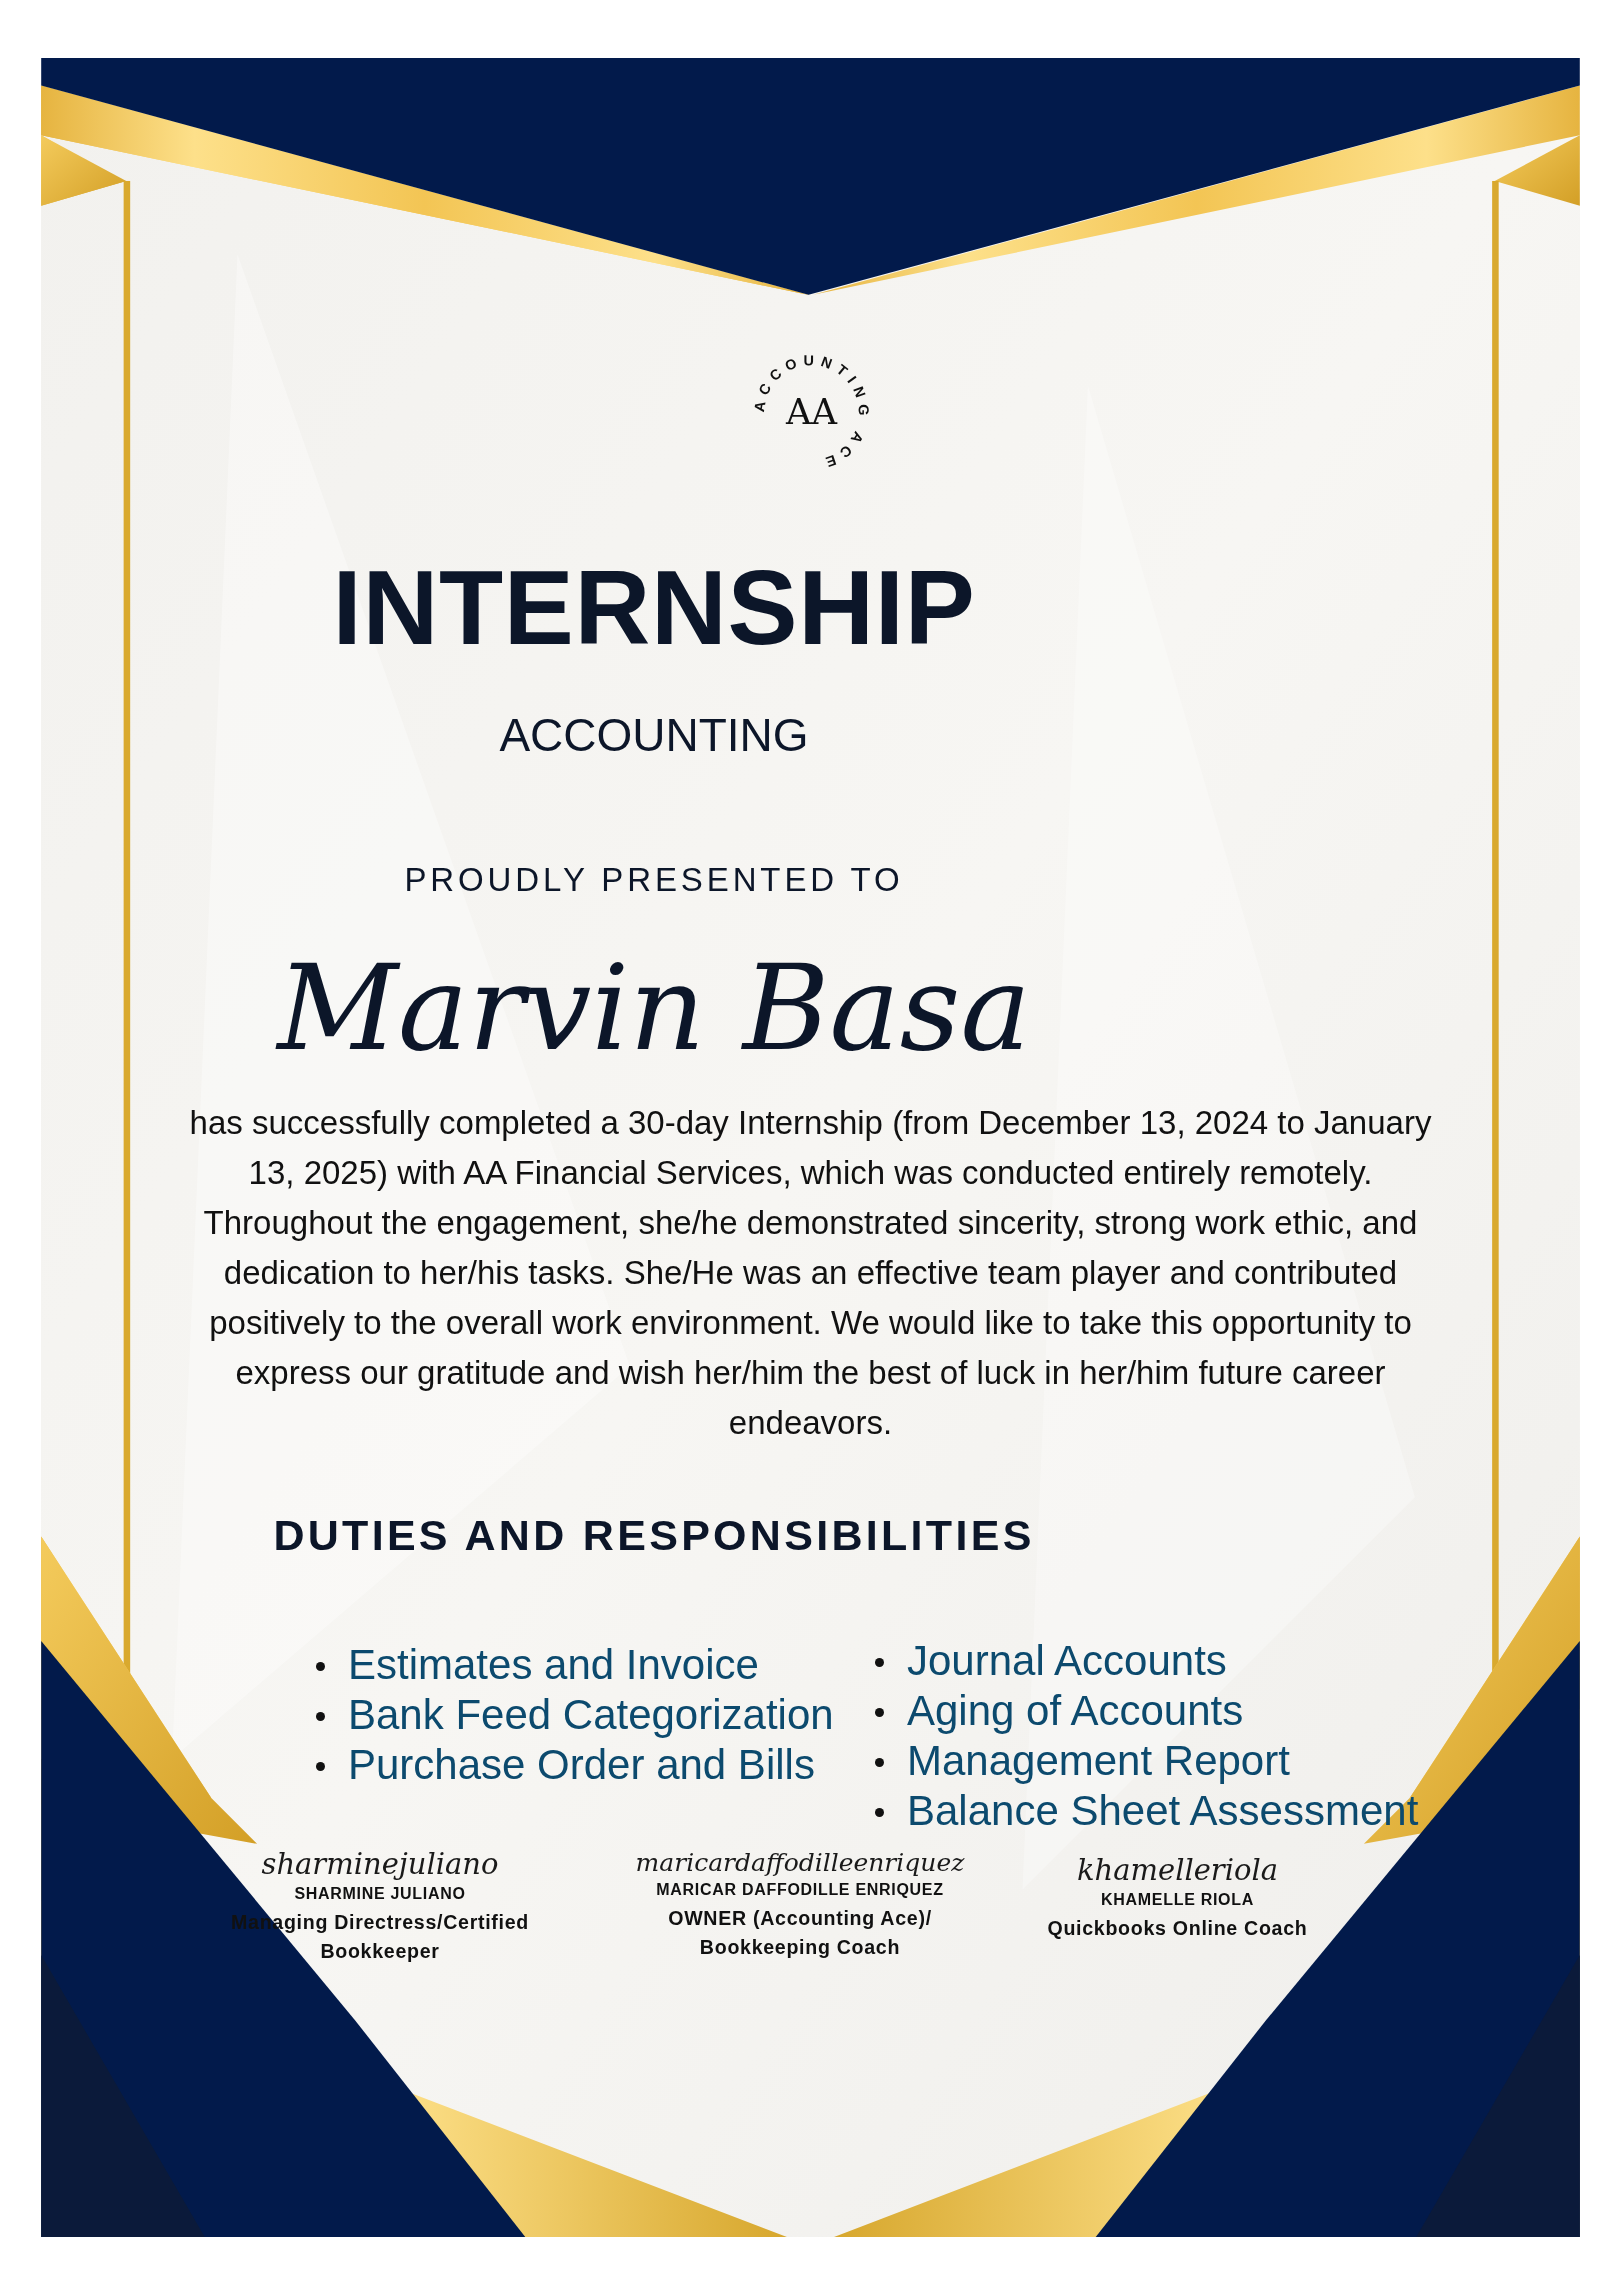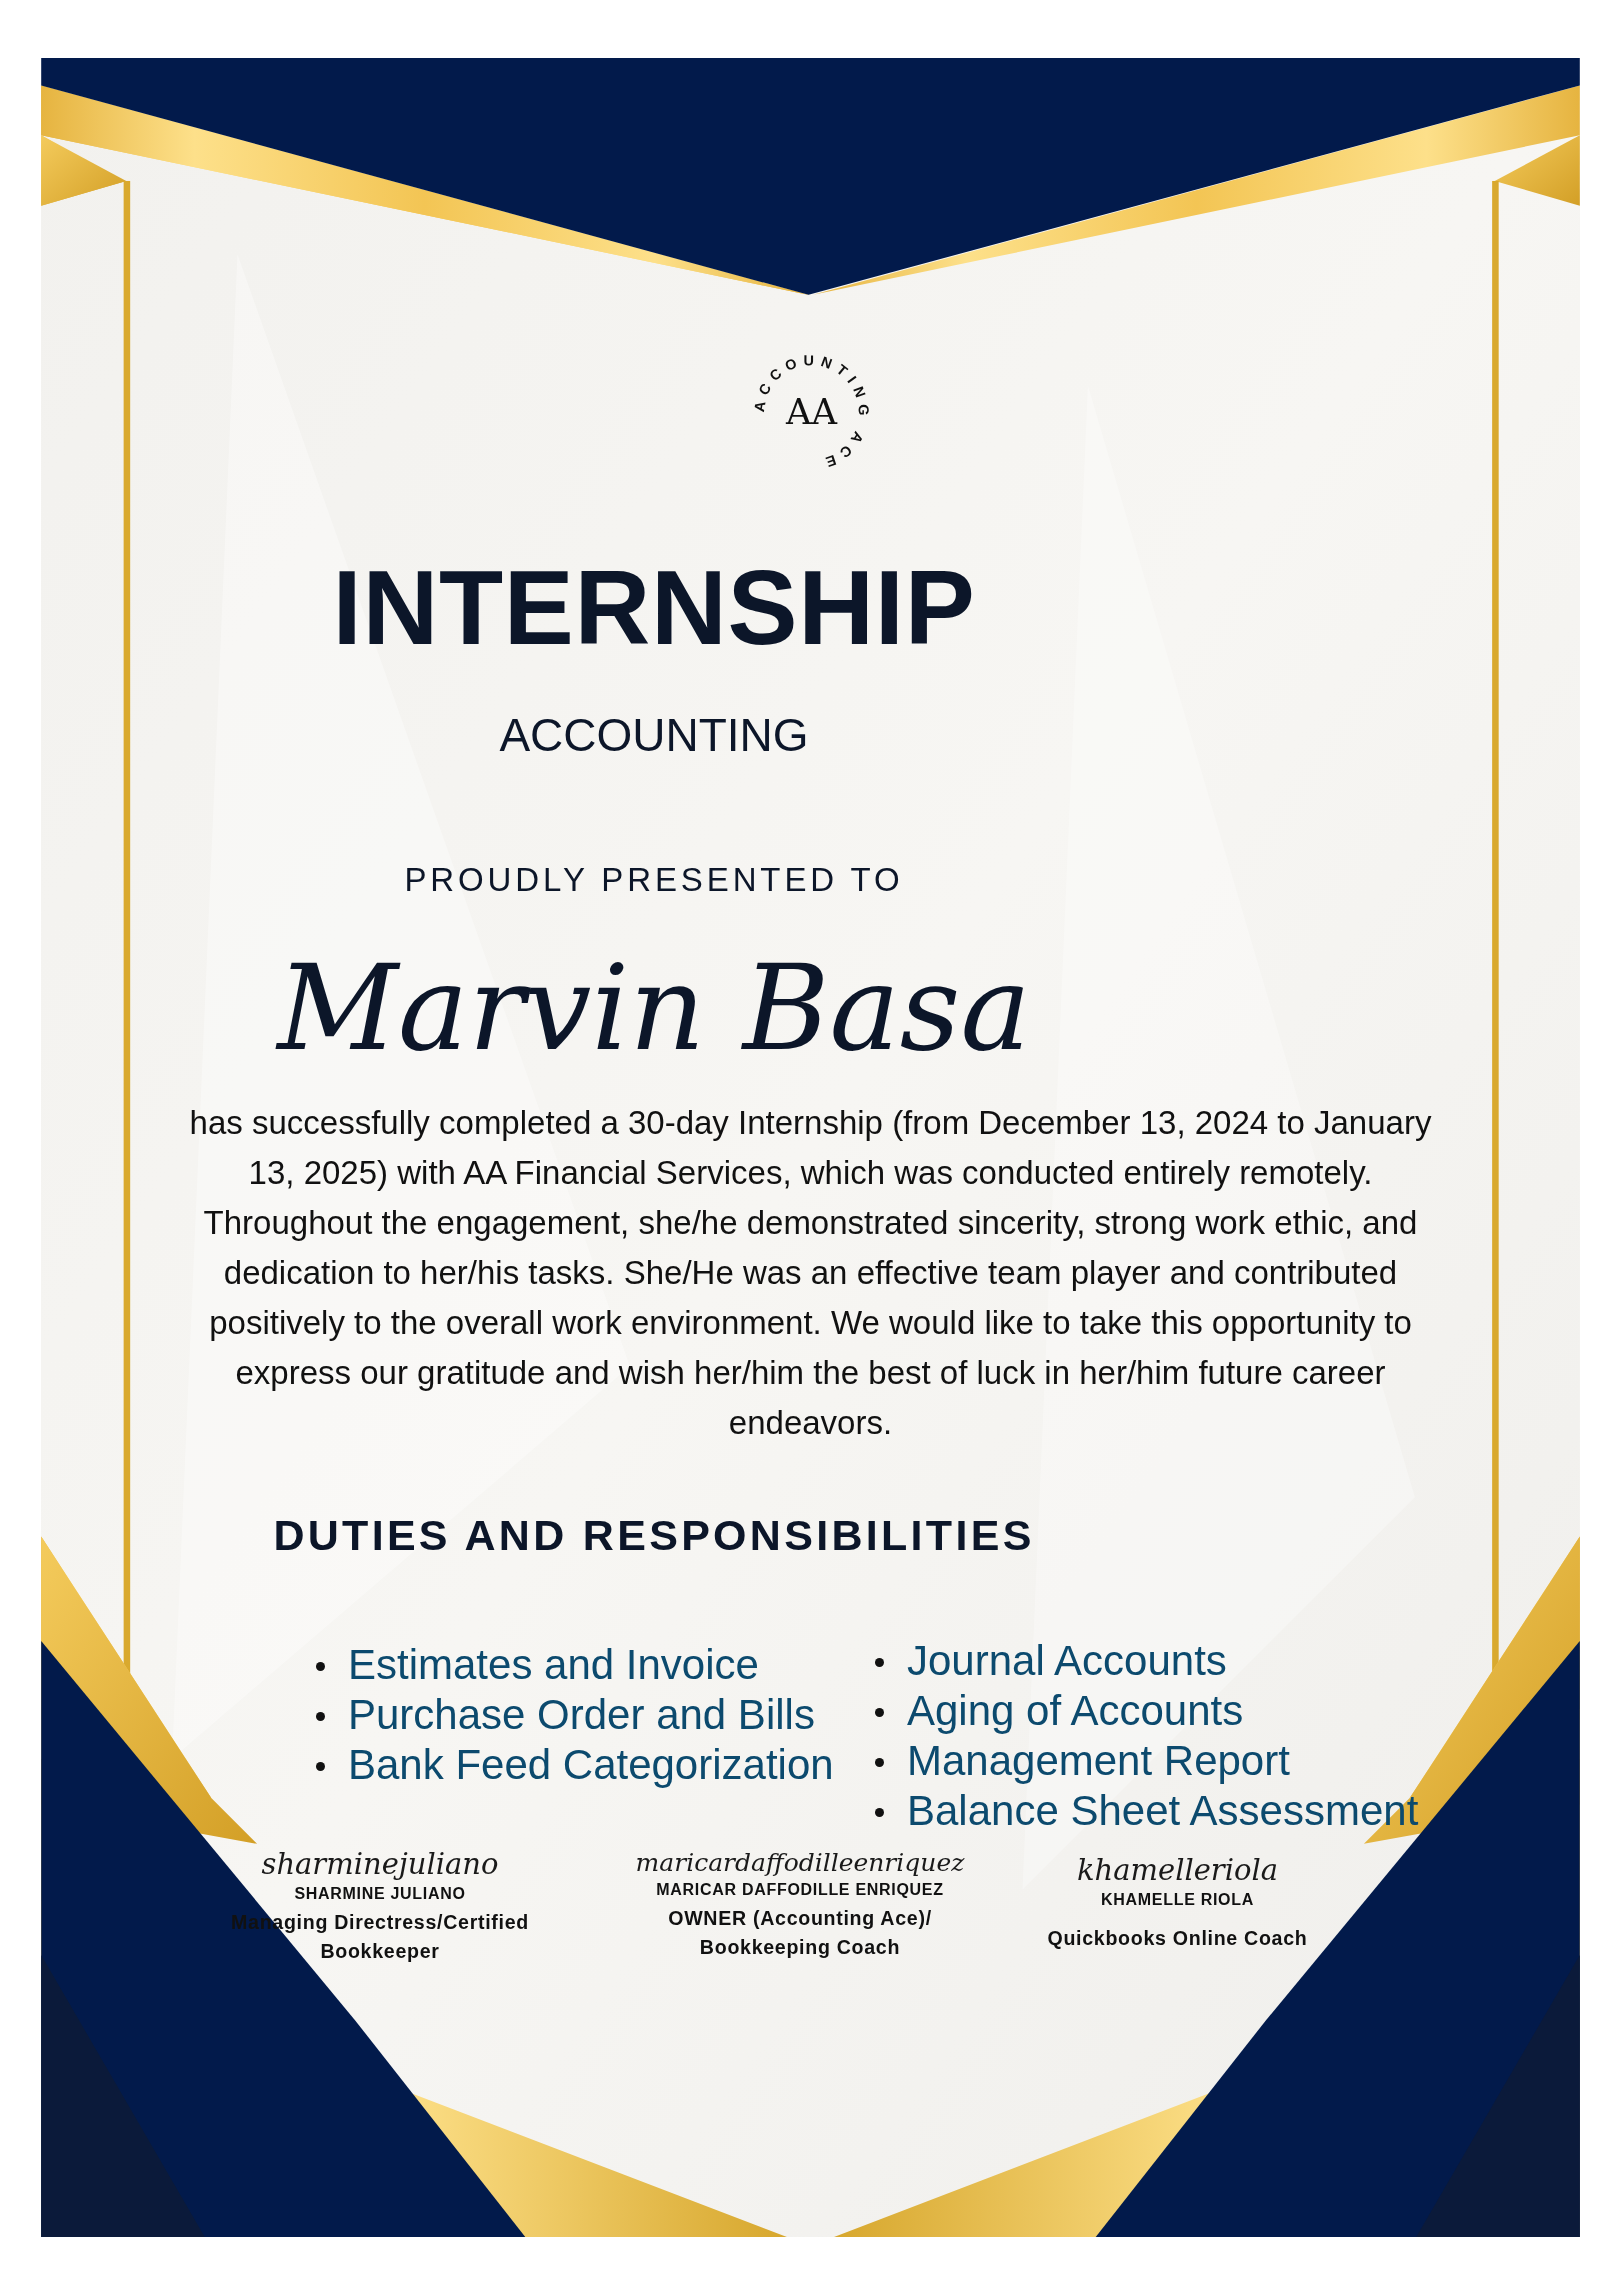--- a/index.html
+++ b/index.html
@@ -100,22 +100,22 @@
     <div class="center title">INTERNSHIP</div>
     <div class="center subtitle">ACCOUNTING</div>
     <div class="center presented">PROUDLY PRESENTED TO</div>
     <div class="center name">Marvin Basa</div>
     <div class="body-text">has successfully completed a 30-day Internship (from December 13, 2024 to January 13, 2025) with AA Financial Services, which was conducted entirely remotely. Throughout the engagement, she/he demonstrated sincerity, strong work ethic, and dedication to her/his tasks. She/He was an effective team player and contributed positively to the overall work environment. We would like to take this opportunity to express our gratitude and wish her/him the best of luck in her/him future career endeavors.</div>
 
     <div class="center duties-title">DUTIES AND RESPONSIBILITIES</div>
 
     <ul class="duty-list list-left">
       <li>Estimates and Invoice</li>
+      <li>Bank Feed Categorization</li>
       <li>Purchase Order and Bills</li>
-      <li>Bank Feed Categorization</li>
     </ul>
     <ul class="duty-list list-right">
       <li>Journal Accounts</li>
       <li>Aging of Accounts</li>
       <li>Management Report</li>
       <li>Balance Sheet Assessment</li>
     </ul>
 
     <div class="sig" style="left:169px; top:1792px; width:340px;">
       <div class="script">sharminejuliano</div>
@@ -127,18 +127,18 @@
     <div class="sig" style="left:576px; top:1792px; width:366px;">
       <div class="script" style="font-size:25px;">maricardaffodilleenriquez</div>
       <div class="name-t">MARICAR DAFFODILLE ENRIQUEZ</div>
       <div class="role">OWNER (Accounting Ace)/</div>
       <div class="role">Bookkeeping Coach</div>
     </div>
 
     <div class="sig" style="left:986px; top:1798px; width:301px;">
       <div class="script">khamelleriola</div>
       <div class="name-t">KHAMELLE RIOLA</div>
-      <div class="role" style="margin-top:10px;">Quickbooks Online Coach</div>
+      <div class="role" style="margin-top:0;">Quickbooks Online Coach</div>
     </div>
 
   </div>
 </div>
 
 
 </body></html>

